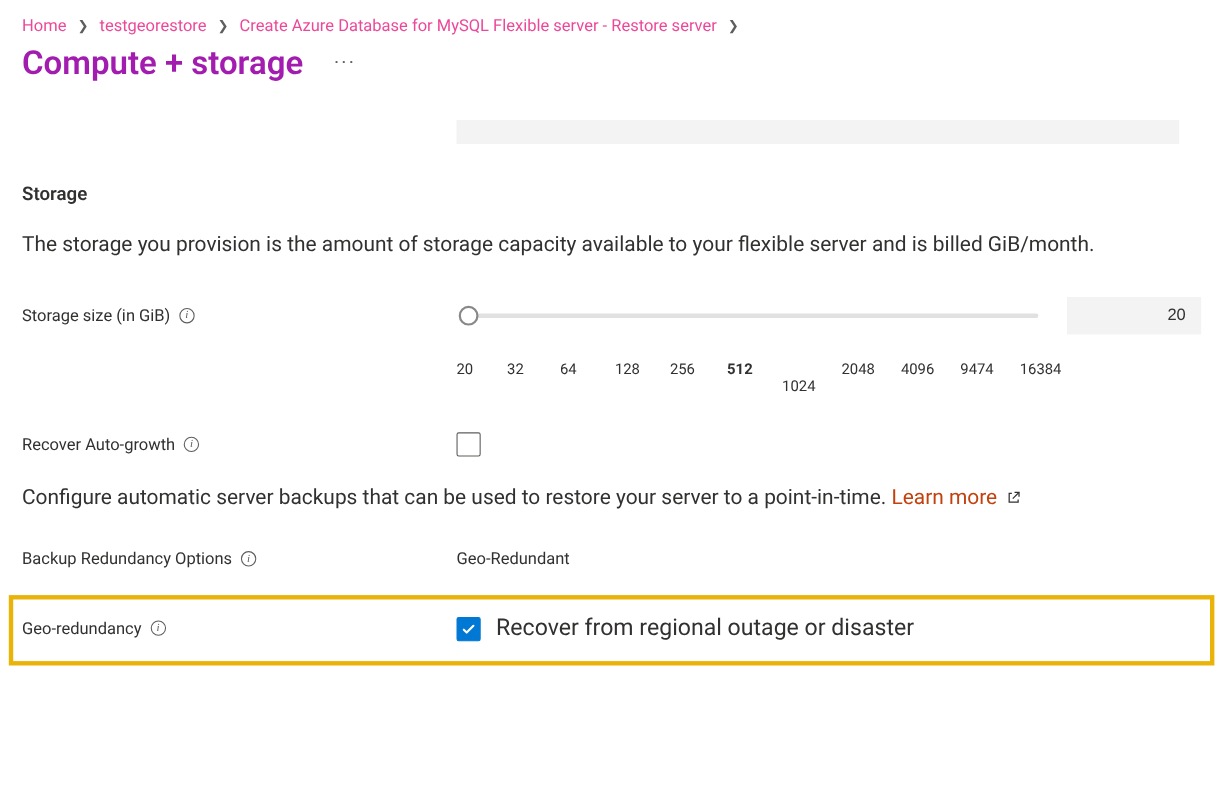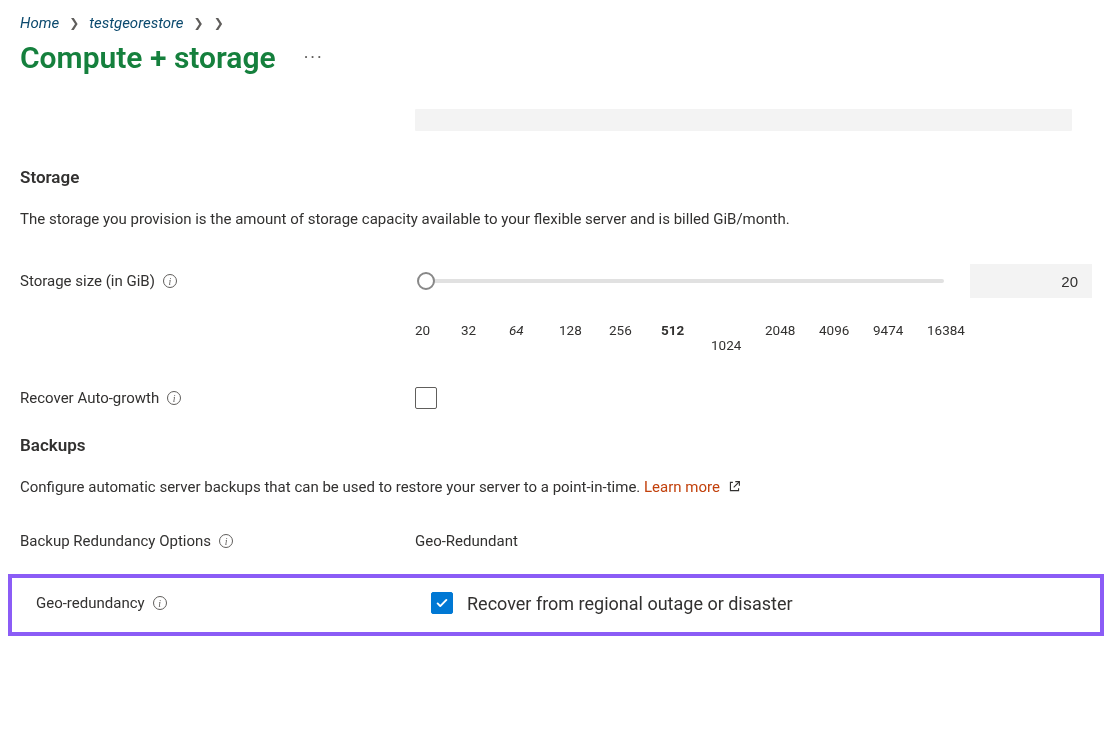--- a/index.html
+++ b/index.html
@@ -18,41 +18,40 @@
   
   .breadcrumb {
     display: flex;
     align-items: center;
     gap: 10px;
     font-size: 15px;
     color: #605e5c;
     margin-bottom: 8px;
   }
   .breadcrumb a {
-    color: #0c4a6e;
+    color: #ec4899;
     text-decoration: none;
     cursor: pointer;
-    font-style: italic;
   }
   .breadcrumb .chev {
     color: #605e5c;
     font-size: 12px;
   }
   
   .title-row {
     display: flex;
     align-items: center;
     gap: 28px;
     margin-bottom: 40px;
   }
   h1 {
     font-size: 30px;
     font-weight: 600;
     margin: 0;
-    color: #15803d;
+    color: #a21caf;
   }
   .title-more {
     color: #605e5c;
     font-size: 18px;
     letter-spacing: 2px;
     cursor: pointer;
   }
   
   .peek {
     height: 22px;
@@ -68,21 +67,21 @@
     background: #f3f3f3;
     border-radius: 1px;
   }
   
   .section-h {
     font-size: 17px;
     font-weight: 600;
     margin: 18px 0 22px 0;
   }
   .section-desc {
-    font-size: 15px;
+    font-size: 19px;
     color: #323130;
     margin: 0 0 34px 0;
     line-height: 1.4;
   }
   .section-desc a {
     color: #c2410c;
     text-decoration: none;
   }
   .ext-icon {
     display: inline-block;
@@ -217,42 +216,43 @@
     cursor: pointer;
     background: #fff;
   }
   .check.checked {
     background: #0078d4;
     border-color: #0078d4;
   }
   .check svg { display: block; }
   .check-label {
     margin-left: 14px;
-    font-size: 18px;
+    font-size: 21px;
   }
   
   .highlight {
-    border: 4px solid #8b5cf6;
-    padding: 14px 8px 18px 20px;
+    border: 4px solid #eab308;
+    padding: 14px 8px 18px 4px;
     margin-left: -12px;
     margin-right: -12px;
   }
   .highlight .row { margin-bottom: 0; }
   .highlight .label-col { width: 399px; flex: 0 0 399px; padding-left: 4px;}
 </style>
 </head>
 <body>
 
 <div class="page">
 
   <nav class="breadcrumb">
     <a>Home</a>
     <span class="chev">❯</span>
     <a>testgeorestore</a>
     <span class="chev">❯</span>
+    <a>Create Azure Database for MySQL Flexible server - Restore server</a>
     <span class="chev">❯</span>
   </nav>
 
   <div class="title-row">
     <h1>Compute + storage</h1>
     <span class="title-more">···</span>
   </div>
 
   <div class="peek">
     <div class="peek-box"></div>
@@ -270,42 +270,41 @@
       <div class="slider">
         <div class="track"></div>
         <div class="thumb" style="left: 2%;"></div>
       </div>
       <input class="slider-input" value="20" style="">
     </div>
   </div>
   <div class="slider-ticks">
     <span style="width:46px;">20</span>
     <span style="width:48px;">32</span>
-    <span style="width:50px;font-style:italic;">64</span>
+    <span style="width:50px;">64</span>
     <span style="width:50px;">128</span>
     <span style="width:52px;">256</span>
     <span style="width:50px;font-weight:bold;">512</span>
     <span style="width:54px;margin-top:15px;">1024</span>
     <span style="width:54px;">2048</span>
     <span style="width:54px;">4096</span>
     <span style="width:54px;">9474</span>
     <span>16384</span>
   </div>
 
   <div class="row" style="margin-top:34px;">
     <div class="label-col">
       <span>Recover Auto-growth</span>
       <span class="info-icon">i</span>
     </div>
     <div class="value-col">
       <span class="check"></span>
     </div>
   </div>
 
-  <h2 class="section-h" style="margin-top:26px;">Backups</h2>
   <p class="section-desc">
     <span>Configure automatic server backups that can be used to restore your server to a point-in-time. </span><a><span>Learn more</span>
       <svg class="ext-icon" width="13" height="13" viewBox="0 0 16 16" fill="none" stroke="#323130" stroke-width="1.4">
         <path d="M6 3H3v10h10v-3"></path>
           <path d="M9 2h5v5"></path>
           <path d="M14 2L7 9"></path>
       </svg></a>
   </p>
 
 

